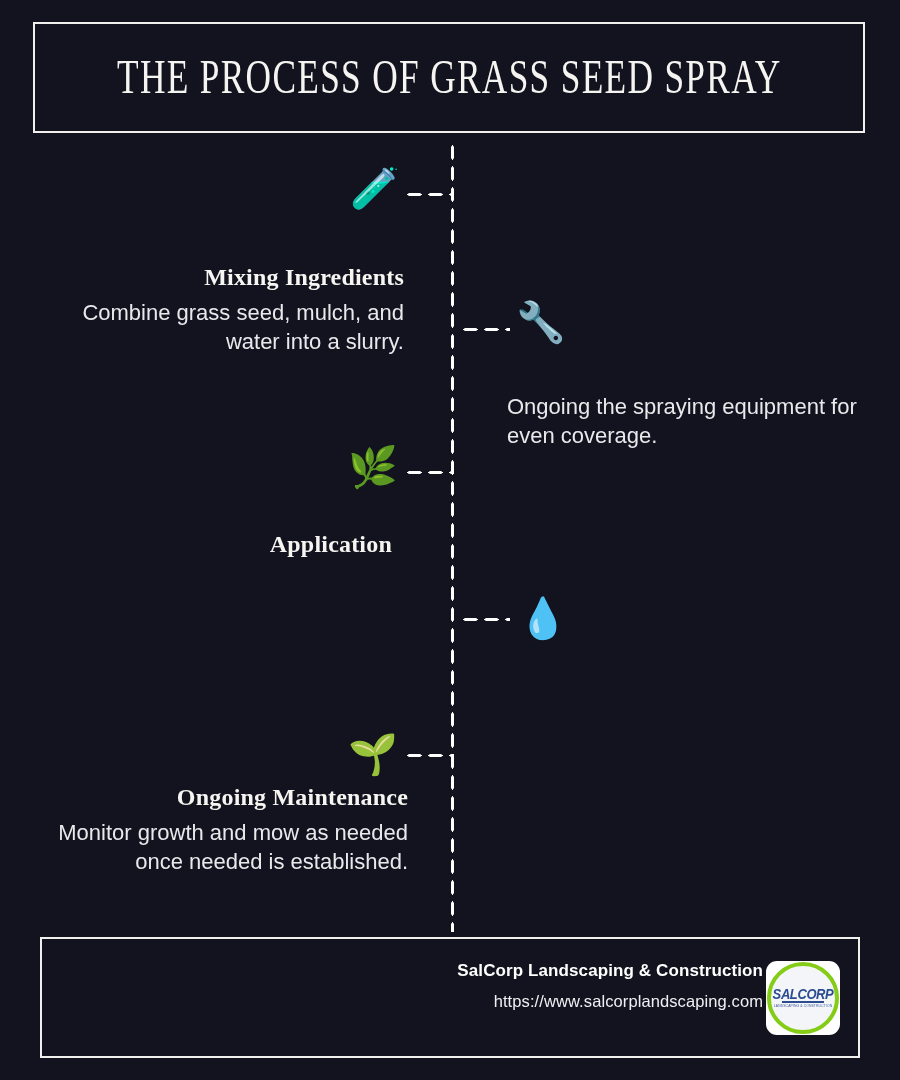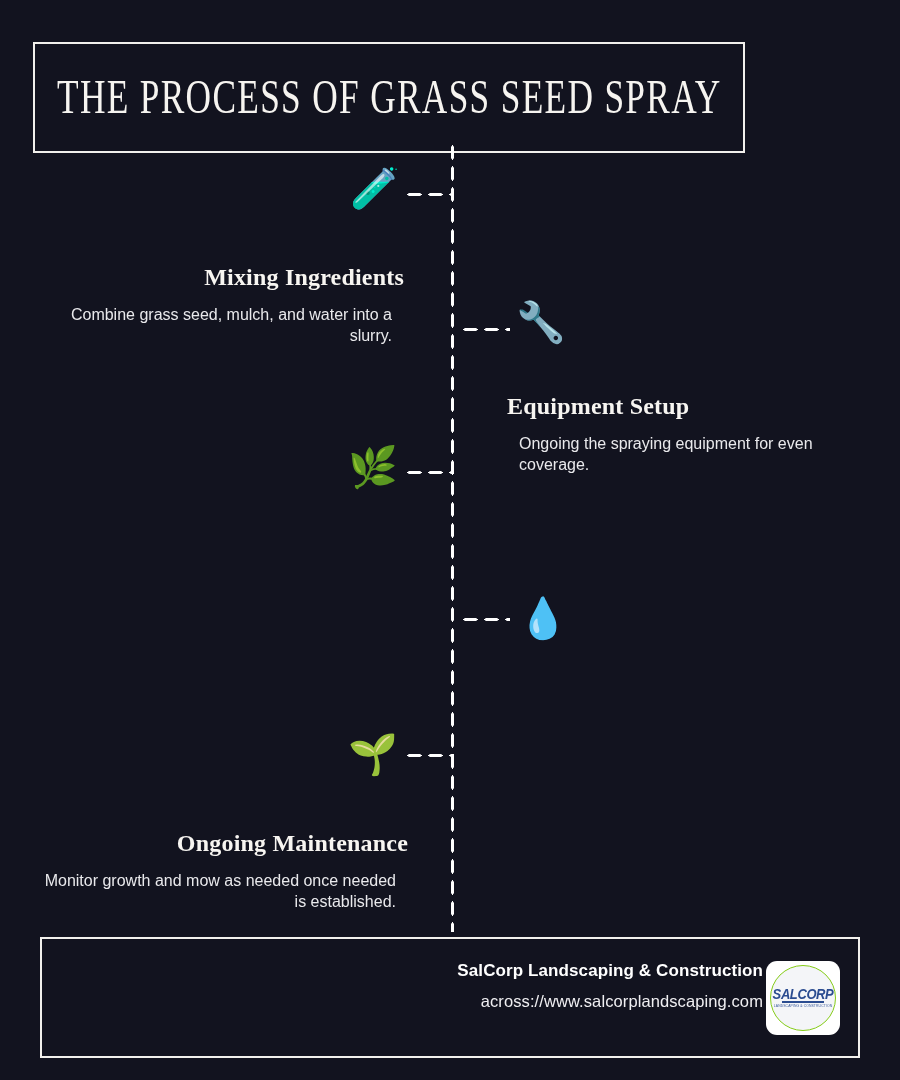--- a/index.html
+++ b/index.html
@@ -19,22 +19,22 @@
     position: absolute;
     inset: 0;
     width: 900px;
     height: 1080px;
   }
 
   
   .title-box {
     position: absolute;
     left: 33px;
-    top: 42px;
-    width: 712px;
+    top: 22px;
+    width: 832px;
     height: 111px;
     border: 2px solid #f2f0ec;
     box-sizing: border-box;
     display: flex;
     align-items: center;
     justify-content: center;
   }
   .title-text {
     font-family: "Liberation Serif", "DejaVu Serif", serif;
     font-size: 38px;
@@ -86,24 +86,24 @@
     font-weight: bold;
     font-size: 24px;
     color: #f7f5f1;
     line-height: 1.2;
     margin: 0 0 6px 0;
     letter-spacing: 0.2px;
   }
   .step-desc {
     font-family: "Liberation Sans", sans-serif;
     font-weight: 300;
-    font-size: 16px;
+    font-size: 22px;
     color: #e9e9ec;
     line-height: 1.32;
-    margin: 12px;
+    margin: 0;
   }
   .left .block { text-align: right; }
   .right .block { text-align: left; }
 
   
   .footer-box {
     position: absolute;
     left: 40px;
     top: 937px;
     width: 820px;
@@ -146,21 +146,21 @@
     display: flex;
     align-items: center;
     justify-content: center;
     flex: none;
   }
   .logo-circle {
     width: 64px;
     height: 64px;
     border-radius: 50%;
     background: #f4f5f8;
-    border: 1px solid #84cc16;
+    border: 4px solid #84cc16;
     display: flex;
     flex-direction: column;
     align-items: center;
     justify-content: center;
   }
   .logo-word {
     font-family: "Liberation Sans", sans-serif;
     font-weight: bold;
     font-style: italic;
     font-size: 13px;
@@ -202,53 +202,53 @@
     <div class="block" style="left:42px; top:263px; width:362px;">
       <div class="step-title">Mixing Ingredients</div>
       <div class="step-desc">Combine grass seed, mulch, and water into a slurry.</div>
     </div>
   </div>
 
   <div class="step right">
     <div class="icon" style="left:516px; top:302px;">🔧</div>
     <div class="connector" style="left:460px; top:327px; width:50px;"></div>
     <div class="block" style="left:507px; top:392px; width:362px;">
-      <div class="step-title">Equipment Setup</div>
       <div class="step-desc">Ongoing the spraying equipment for even coverage.</div>
     </div>
   </div>
 
   <div class="step left">
     <div class="icon" style="left:348px; top:447px;">🌿</div>
     <div class="connector" style="left:404px; top:470px; width:50px;"></div>
     <div class="block" style="left:30px; top:530px; width:362px;">
+      <div class="step-title">Application</div>
     </div>
   </div>
 
   <div class="step right">
     <div class="icon" style="left:518px; top:598px;">💧</div>
     <div class="connector" style="left:460px; top:617px; width:50px;"></div>
     <div class="block" style="left:507px; top:690px; width:362px;">
     </div>
   </div>
 
   <div class="step left">
     <div class="icon" style="left:348px; top:734px;">🌱</div>
     <div class="connector" style="left:404px; top:753px; width:50px;"></div>
-    <div class="block" style="left:30px; top:829px; width:378px;">
+    <div class="block" style="left:30px; top:783px; width:378px;">
       <div class="step-title">Ongoing Maintenance</div>
       <div class="step-desc">Monitor growth and mow as needed once needed is established.</div>
     </div>
   </div>
 
   <div class="footer-box">
     <div class="footer-inner">
       <div class="footer-text">
         <div class="company">SalCorp Landscaping &amp; Construction</div>
-        <div class="weburl">across://www.salcorplandscaping.com</div>
+        <div class="weburl">https://www.salcorplandscaping.com</div>
       </div>
       <div class="logo-badge">
         <div class="logo-circle">
           <div class="logo-word">SALCORP</div>
           <div class="logo-rule"></div>
           <div class="logo-sub">LANDSCAPING &amp; CONSTRUCTION</div>
         </div>
       </div>
     </div>
   </div>

